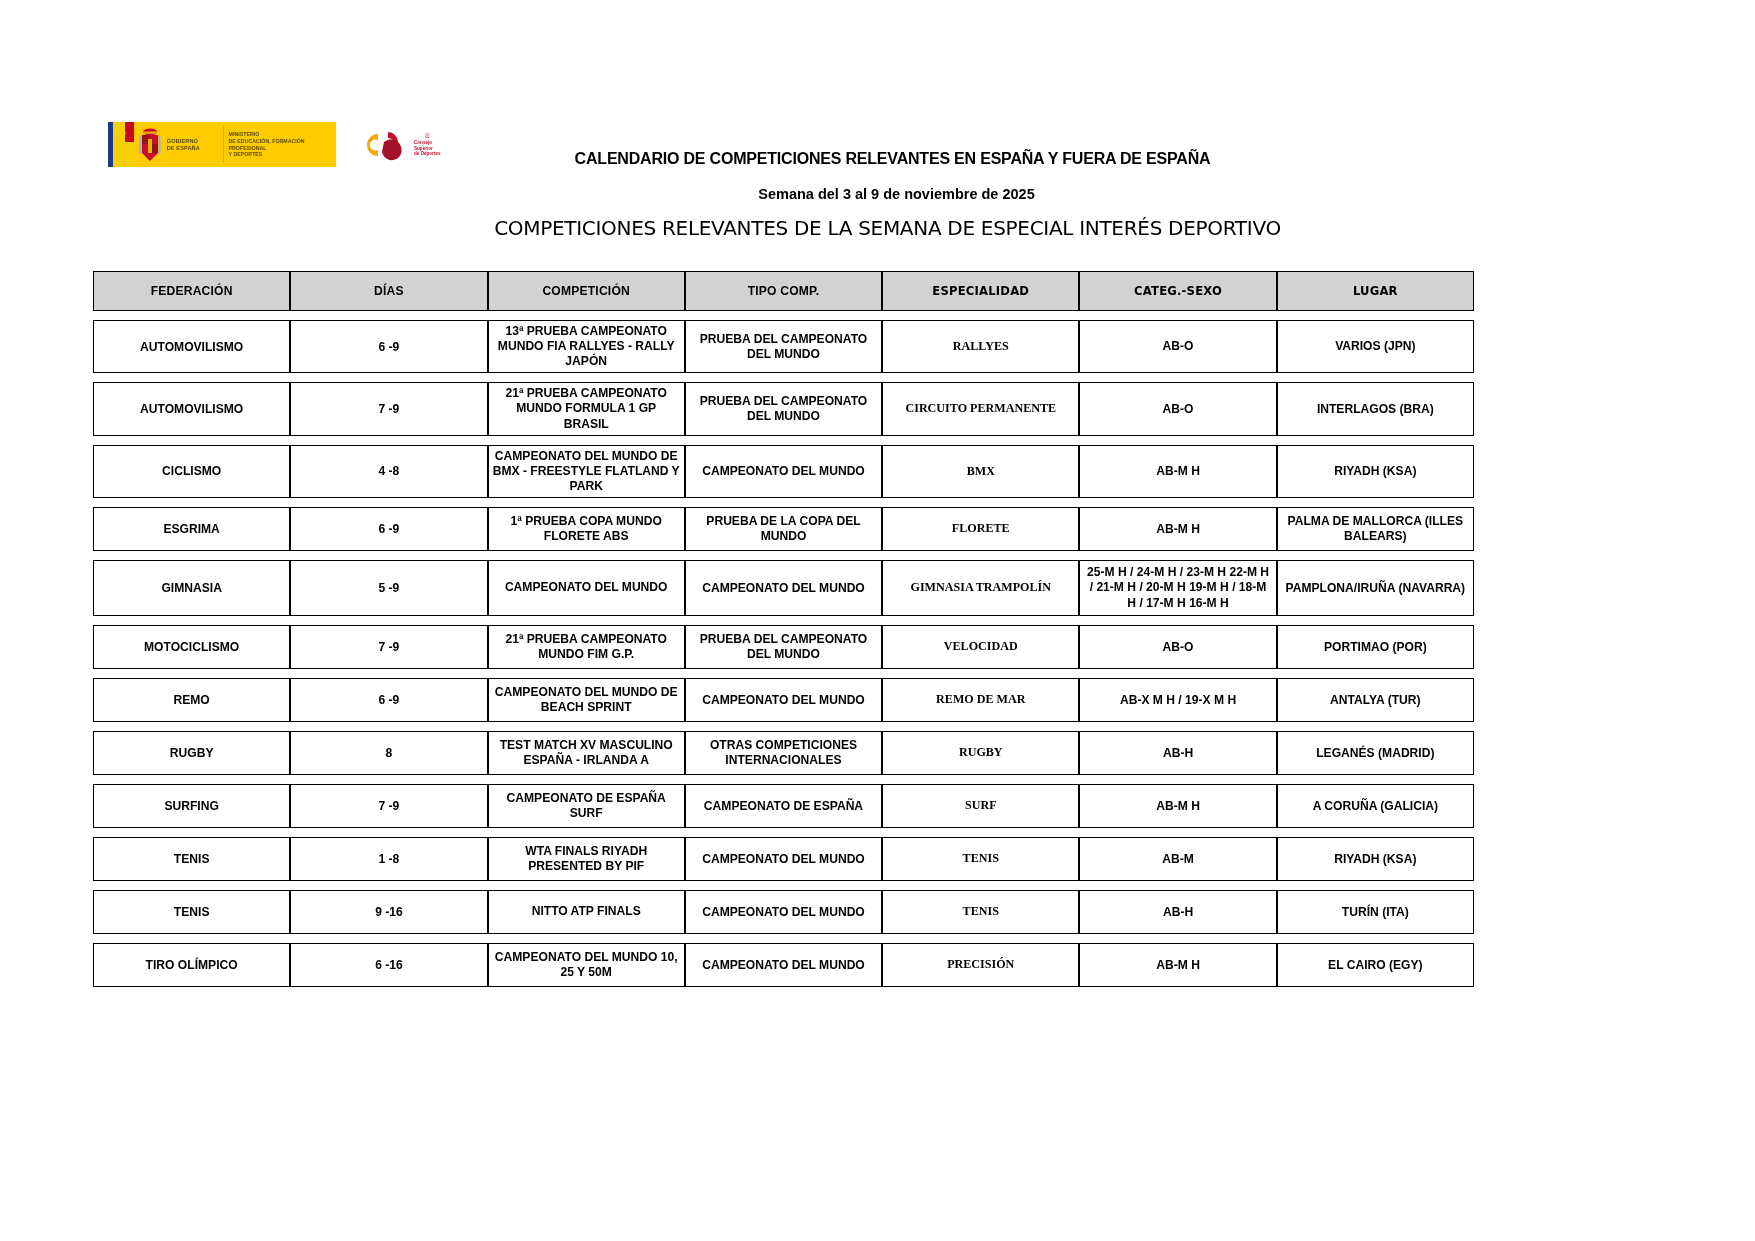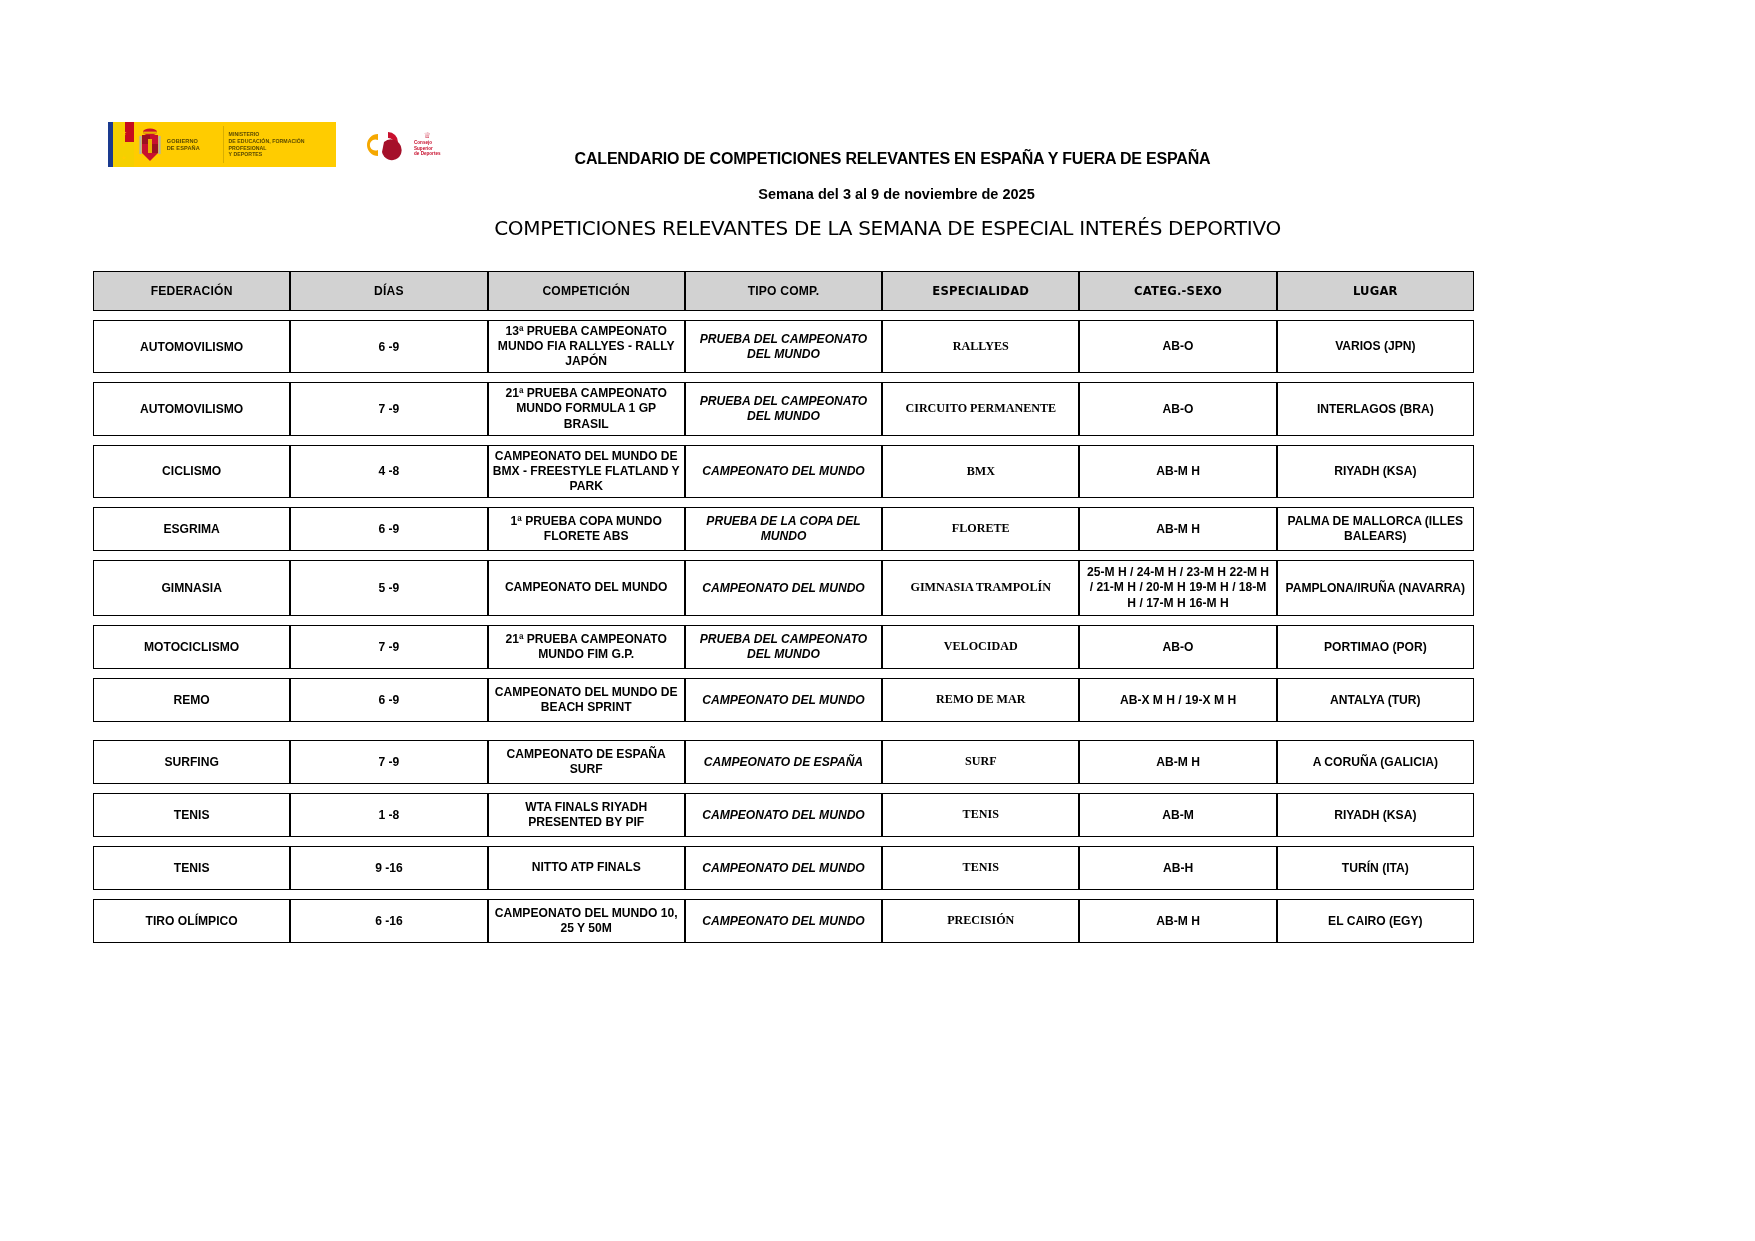--- a/index.html
+++ b/index.html
@@ -186,21 +186,21 @@
   
   tr.spacer td {
     border: none;
     height: 9px;
     padding: 0;
     background: #ffffff;
   }
   td.c-fed  { width: 178px; }
   td.c-dias { width: 82px; }
   td.c-comp { width: 339px; text-align: left; padding-left: 6px; line-height: 1.25; }
-  td.c-tipo { width: 236px; line-height: 1.2; font-style: italic; }
+  td.c-tipo { width: 236px; line-height: 1.2; }
   td.c-esp  { width: 196px; font-family:Liberation Serif, serif; font-size:11.2px; }
   td.c-cat  { width: 178px; font-family:Liberation Sans, sans-serif; font-size:11.2px; line-height: 1.22; }
   td.c-lug  { width: 190px; font-family:Liberation Sans, sans-serif; font-size:11.2px; line-height: 1.22; }
 
   tr.record td { height: 44px; }
   tr.record.tall td { height: 56px; }
   td.c-cat.clipped {
     overflow: hidden;
     padding-top: 0;
     padding-bottom: 0;
@@ -362,20 +362,29 @@
           <td class="c-dias">6 -9</td>
           <td class="c-comp">CAMPEONATO DEL MUNDO DE BEACH SPRINT</td>
           <td class="c-tipo">CAMPEONATO DEL MUNDO</td>
           <td class="c-esp">REMO DE MAR</td>
           <td class="c-cat">AB-X M H / 19-X M H</td>
           <td class="c-lug">ANTALYA (TUR)</td>
         </tr>
         <tr class="spacer">
           <td colspan="7"></td>
         </tr>
+        <tr class="record">
+          <td class="c-fed">RUGBY</td>
+          <td class="c-dias">8</td>
+          <td class="c-comp">TEST MATCH XV MASCULINO ESPAÑA - IRLANDA A</td>
+          <td class="c-tipo">OTRAS COMPETICIONES INTERNACIONALES</td>
+          <td class="c-esp">RUGBY</td>
+          <td class="c-cat">AB-H</td>
+          <td class="c-lug">LEGANÉS (MADRID)</td>
+        </tr>
         <tr class="spacer">
           <td colspan="7"></td>
         </tr>
         <tr class="record">
           <td class="c-fed">SURFING</td>
           <td class="c-dias">7 -9</td>
           <td class="c-comp">CAMPEONATO DE ESPAÑA SURF</td>
           <td class="c-tipo">CAMPEONATO DE ESPAÑA</td>
           <td class="c-esp">SURF</td>
           <td class="c-cat">AB-M H</td>

